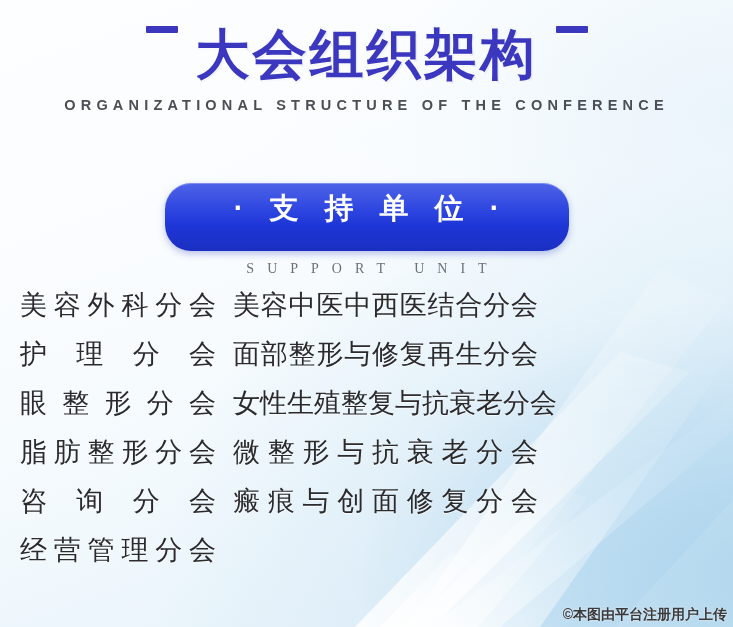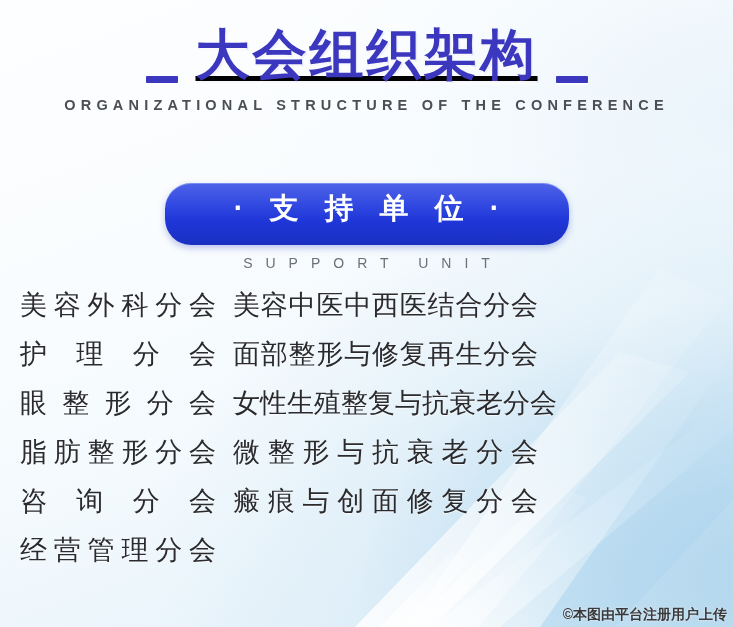--- a/index.html
+++ b/index.html
@@ -21,22 +21,22 @@
       linear-gradient(160deg, #fdfeff 0%, #f9fcfe 38%, #f2f9fd 62%, #e9f4fb 80%, #e2f1fa 100%);
   }
 
   
   .ribbons { position:absolute; inset:0; pointer-events:none; }
 
   
   .header { position:absolute; top:0; left:0; width:100%; text-align:center; }
 
   .title-row {
-    display:flex; align-items:flex-end; justify-content:center;
-    gap:18px; padding-top:26px;text-decoration:underline;
+    display:flex; align-items:flex-start; justify-content:center;
+    gap:18px; padding-top:26px;
   }
   .title-dash {
     width:32px; height:7px; border-radius:1px;
     background:#3b38bf;
     box-shadow:0 2px 2px rgba(255,255,255,0.85);
   }
   .main-title {
     font-size:54px;
     font-weight:bold;
     color:#3b38bf;
@@ -52,21 +52,21 @@
     letter-spacing:5.2px;
     white-space:nowrap;
     font-weight:700;
   }
 
   
   .badge-wrap { position:absolute; top:183px; left:0; width:100%; text-align:center; }
   .badge {
     display:inline-block;
     min-width:404px;
-    padding:9px 26px 20px;
+    padding:9px 26px 26px;
     border-radius:26px;
     background:linear-gradient(180deg,#4e63e8 0%,#2f47e0 38%,#1f36d8 62%,#1a2fc0 100%);
     box-shadow:0 3px 7px rgba(40,60,190,0.30), inset 0 1px 0 rgba(255,255,255,0.28);
   }
   .badge-text {
     display:block;
     font-size:29px;
     font-weight:bold;
     color:#ffffff;
     letter-spacing:9px;
@@ -74,20 +74,21 @@
     white-space:nowrap;
     line-height:1.15;
   }
   .badge-sub {
     margin-top:10px;
     font-size:14px;
     color:#6b7078;
     letter-spacing:13px;
     text-indent:13px;
     white-space:nowrap;
+    font-family:Liberation Serif, serif;
   }
 
   
   .columns {
     position:absolute;
     top:281px; left:12px;
     width:733px;
     display:flex;
     justify-content:flex-start;
   }

